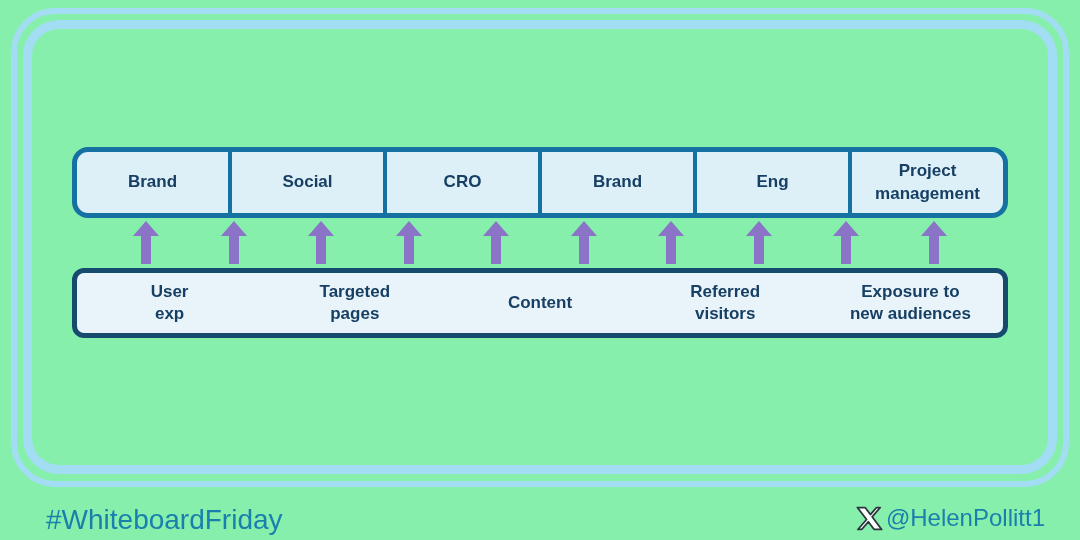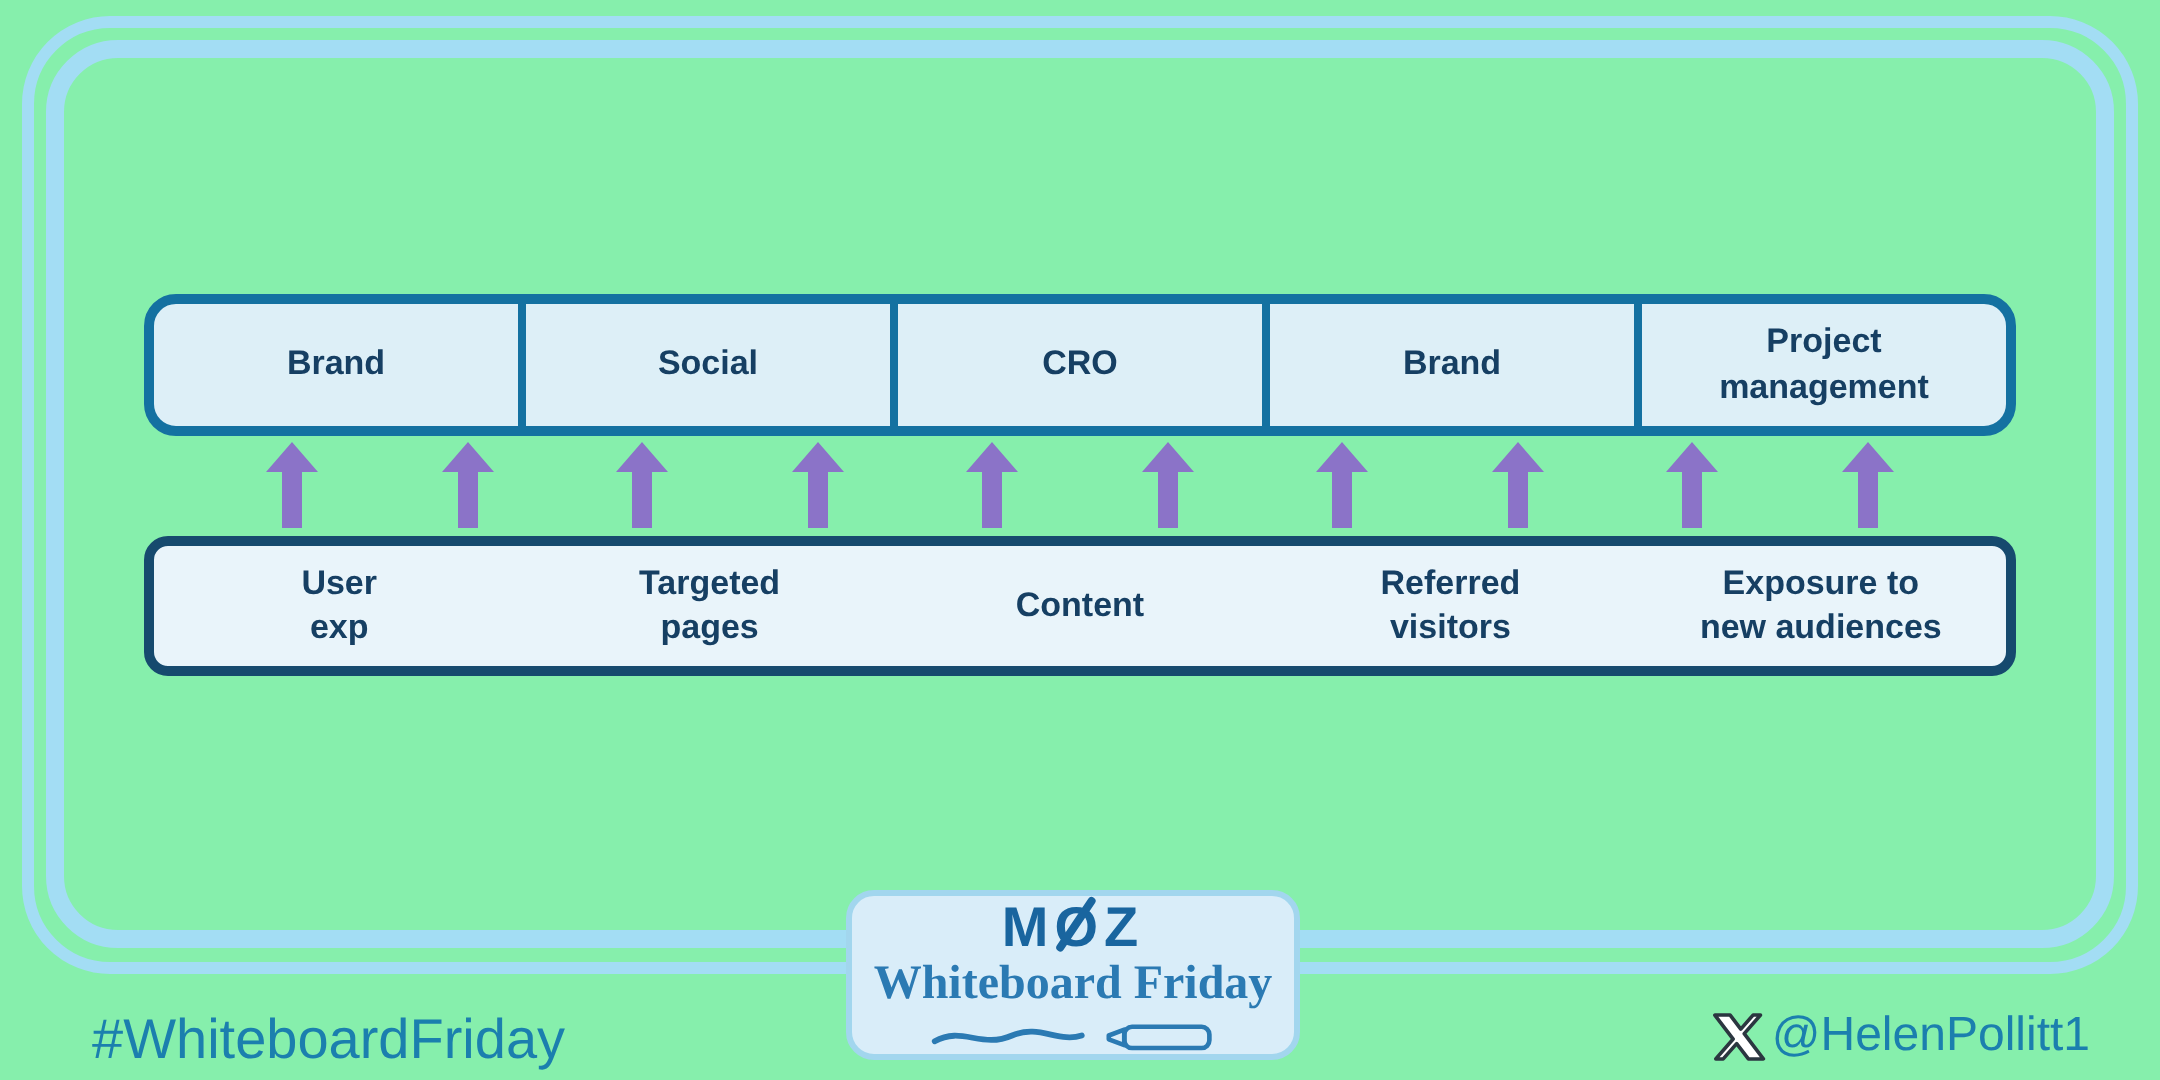--- a/index.html
+++ b/index.html
@@ -93,20 +93,23 @@
     <div class="top-cell">
       <span class="bar-label">Social</span>
     </div>
     <div class="top-cell">
       <span class="bar-label">CRO</span>
     </div>
     <div class="top-cell">
       <span class="bar-label">Brand</span>
     </div>
     <div class="top-cell">
+      <span class="bar-label">Eng</span>
+    </div>
+    <div class="top-cell">
       <span class="bar-label">Project
 management</span>
     </div>
   </div>
 
   <div class="arrows-row">
     <svg class="arrow-up" viewBox="0 0 26 43">
         <polygon points="13,0 26,15 18,15 18,43 8,43 8,15 0,15" fill="#8b73c8"></polygon>
       </svg>
     <svg class="arrow-up" viewBox="0 0 26 43">
@@ -153,32 +156,20 @@
     <div class="bottom-cell">
       <span class="bar-label">Referred
 visitors</span>
     </div>
     <div class="bottom-cell">
       <span class="bar-label">Exposure to
 new audiences</span>
     </div>
   </div>
 
-  <div class="badge">
-    <div class="moz-logo">
-      <span>MOZ</span>
-      <span class="moz-slash"></span>
-    </div>
-    <div class="wbf-title">Whiteboard Friday</div>
-    <svg class="badge-scribble" width="156" height="18" viewBox="0 0 156 18">
-      <path d="M6,11 C 20,3 30,15 46,8 C 60,2 70,12 82,8" fill="none" stroke="#2b7ab3" stroke-width="3" stroke-linecap="round"></path>
-      <path d="M96,8 L104,5 L104,13 L96,10 Z" fill="none" stroke="#2b7ab3" stroke-width="2.4" stroke-linejoin="round"></path>
-      <rect x="104" y="3.5" width="44" height="11" rx="4" fill="none" stroke="#2b7ab3" stroke-width="2.4"></rect>
-    </svg>
-  </div>
 
   <div class="footer-hashtag">#WhiteboardFriday</div>
 
   <div class="footer-handle">
     <svg width="27" height="27" viewBox="0 0 24 24">
       <path d="M18.244 2.25h3.308l-7.227 8.26 8.502 11.24H16.17l-5.214-6.817L4.99 21.75H1.68l7.73-8.835L1.254 2.25H8.08l4.713 6.231 5.451-6.231z" fill="#ffffff" stroke="#2b3640" stroke-width="1.6" stroke-linejoin="round"></path>
     </svg>
     <span class="footer-handle-text">@HelenPollitt1</span>
   </div>
 

